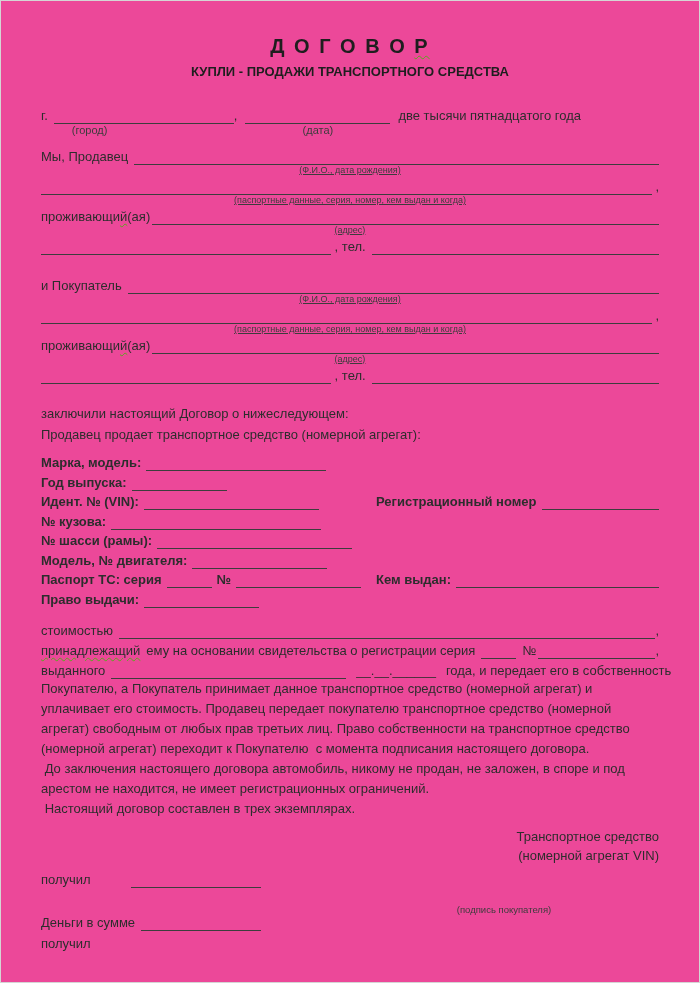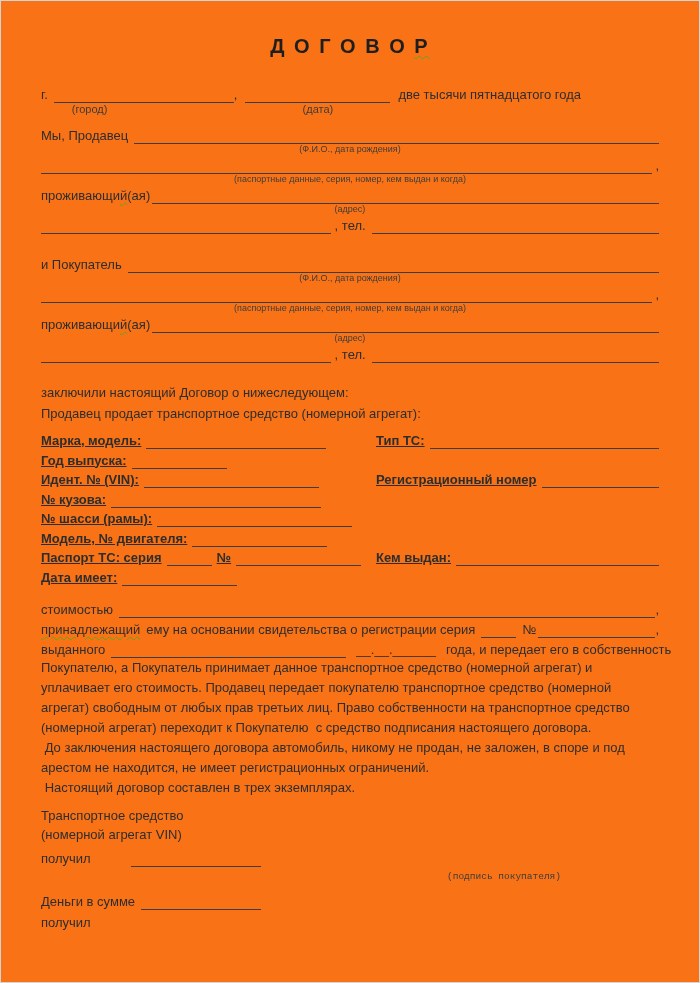--- a/index.html
+++ b/index.html
@@ -4,84 +4,85 @@
 <style>
   * { box-sizing: border-box; margin: 0; padding: 0; }
   html,body { width: 700px; }
   body {
     background: #ededed;
     font-family: "Liberation Sans", sans-serif;
     color: #2d2d2d;
   }
   .page {
     width: 700px; height: 983px;
-    background: #f97316;
+    background: #ec4899;
     border: 1px solid #d5d5d5;
     padding: 34px 40px 0 40px;
     font-size: 13px;
     overflow: hidden;
   }
   .title { text-align: center; font-size: 20px; font-weight: bold; letter-spacing: 2px; color: #1e1e1e; }
   .subtitle { text-align: center; font-size: 13px; font-weight: bold; margin-top: 6px; color: #1e1e1e; }
 
   .row { display: flex; align-items: flex-end; position: relative; }
   .t { white-space: pre; line-height: 17px; }
   .b { font-weight: bold; white-space: pre; line-height: 17px; }
   .blank { border-bottom: 1px solid #3d3d3d; height: 14px; position: relative; flex: 0 0 auto; }
   .grow { flex: 1 1 auto; }
 
   .hint { position: absolute; top: 15px; left: 0; width: 100%; text-align: center;
           font-size: 11px; color: #3c3c3c; line-height: 11px; white-space: nowrap; }
   .hint-left { text-align: left; padding-left: 18px; }
   .rhint { position: absolute; top: 17px; left: 0; width: 100%; text-align: center;
-           font-size: 9px; color: #3c3c3c; line-height: 11px; white-space: nowrap; }
+           font-size: 9px; color: #3c3c3c; line-height: 11px; white-space: nowrap; text-decoration: underline; }
 
   .sq { text-decoration: underline; text-decoration-style: wavy;
         text-decoration-color: #5aa81c; text-decoration-thickness: 1px; text-underline-offset: 2px; }
 
   .header-row { margin-top: 28px; }
   .party { margin-top: 0; }
   .party .row { margin-bottom: 13px; }
   .party .row:last-child { margin-bottom: 0; text-align: right; }
   .seller { margin-top: 24px; }
   .buyer { margin-top: 22px; }
   .intro { margin-top: 19px; }
   .intro div { line-height: 21px; }
 
   .vehicle { margin-top: 8px; }
-  .vrow { display: flex; align-items: flex-start; height: 19.5px; text-decoration: underline; }
+  .vrow { display: flex; align-items: center; height: 19.5px; }
   .vcell-l { display: flex; align-items: flex-end; width: 335px; column-gap: 5px; }
   .vcell-r { display: flex; align-items: flex-end; flex: 1 1 auto; column-gap: 5px; }
 
   .terms { margin-top: 10px; }
   .terms .row { height: 20px; }
   .pline { line-height: 20px; white-space: pre-wrap; }
 
   .handover { margin-top: 8px; }
-  .line19 { line-height: 19px; }
+  .line19 { line-height: 19px; text-align: right; }
   .sign { position: relative; width: 150px; margin-right: 80px; }
   .sign .blank { width: 100%; }
-  .shint { position: absolute; top: 4px; left: 0; width: 100%; text-align: center;
-           font-size: 9.5px; color: #3c3c3c; white-space: nowrap; font-family: Liberation Mono, monospace; }
+  .shint { position: absolute; top: 16px; left: 0; width: 100%; text-align: center;
+           font-size: 9.5px; color: #3c3c3c; white-space: nowrap; }
 
   .money { margin-top: 26px; }
   .money .row { margin-bottom: 4px; }
 
   .ml2 { margin-left: 2px; } .ml6 { margin-left: 6px; } .ml8 { margin-left: 8px; }
   .ml10 { margin-left: 10px; } .ml40 { margin-left: 40px; }
   .w35{width:35px} .w45{width:45px} .w95{width:95px} .w115{width:115px} .w120{width:120px}
   .w125{width:125px} .w130{width:130px} .w135{width:135px} .w145{width:145px} .w175{width:175px}
   .w180{width:180px} .w195{width:195px} .w210{width:210px} .w235{width:235px} .w290{width:290px}
 </style>
 </head>
 <body>
 
 <div class="page">
 
   <div class="title"><span>Д О Г О В О </span><span class="sq">Р</span></div>
+  <div class="subtitle">КУПЛИ - ПРОДАЖИ ТРАНСПОРТНОГО СРЕДСТВА</div>
 
   <div class="row header-row">
     <span class="t">г.</span>
     <span class="blank w180 ml6">
       <span class="hint hint-left">(город)</span>
     </span>
     <span class="t">,</span>
     <span class="blank w145 ml8">
       <span class="hint">(дата)</span>
     </span>
@@ -138,24 +139,20 @@
     <div>заключили настоящий Договор о нижеследующем:</div>
     <div>Продавец продает транспортное средство (номерной агрегат):</div>
   </div>
 
   <div class="vehicle">
     <div class="vrow">
       <div class="vcell-l">
         <span class="b">Марка, модель:</span>
         <span class="blank w180"></span>
       </div>
-      <div class="vcell-r">
-        <span class="b">Тип ТС:</span>
-        <span class="blank grow"></span>
-      </div>
     </div>
     <div class="vrow">
       <div class="vcell-l">
         <span class="b">Год выпуска:</span>
         <span class="blank w95"></span>
       </div>
     </div>
     <div class="vrow">
       <div class="vcell-l">
         <span class="b">Идент. № (VIN):</span>
@@ -191,21 +188,21 @@
         <span class="b">№</span>
         <span class="blank w125"></span>
       </div>
       <div class="vcell-r">
         <span class="b">Кем выдан:</span>
         <span class="blank grow"></span>
       </div>
     </div>
     <div class="vrow">
       <div class="vcell-l">
-        <span class="b">Дата имеет:</span>
+        <span class="b">Право выдачи:</span>
         <span class="blank w115"></span>
       </div>
     </div>
   </div>
 
   <div class="terms">
     <div class="row">
       <span class="t">стоимостью</span>
       <span class="blank grow ml6"></span>
       <span class="t">,</span>
@@ -220,21 +217,21 @@
     </div>
     <div class="row">
       <span class="t">выданного</span>
       <span class="blank w235 ml6"></span>
       <span class="t ml10">__.__.______</span>
       <span class="t ml10">года, и передает его в собственность</span>
     </div>
     <div class="pline">Покупателю, а Покупатель принимает данное транспортное средство (номерной агрегат) и</div>
     <div class="pline">уплачивает его стоимость. Продавец передает покупателю транспортное средство (номерной</div>
     <div class="pline">агрегат) свободным от любых прав третьих лиц. Право собственности на транспортное средство</div>
-    <div class="pline">(номерной агрегат) переходит к Покупателю  с средство подписания настоящего договора.</div>
+    <div class="pline">(номерной агрегат) переходит к Покупателю  с момента подписания настоящего договора.</div>
     <div class="pline"> До заключения настоящего договора автомобиль, никому не продан, не заложен, в споре и под</div>
     <div class="pline">арестом не находится, не имеет регистрационных ограничений.</div>
     <div class="pline"> Настоящий договор составлен в трех экземплярах.</div>
   </div>
 
   <div class="handover">
     <div class="line19">Транспортное средство</div>
     <div class="line19">(номерной агрегат VIN)</div>
     <div class="row" style="margin-top:6px;">
       <span class="t">получил</span>

